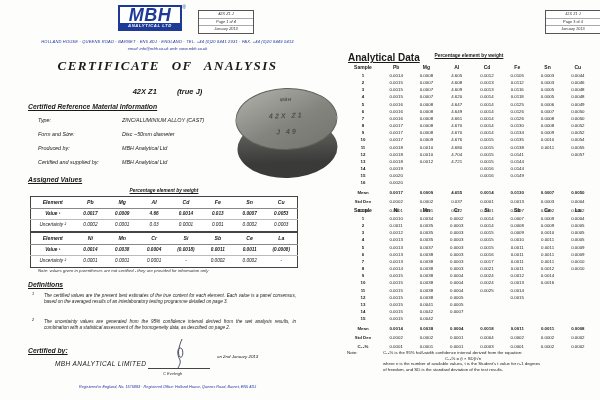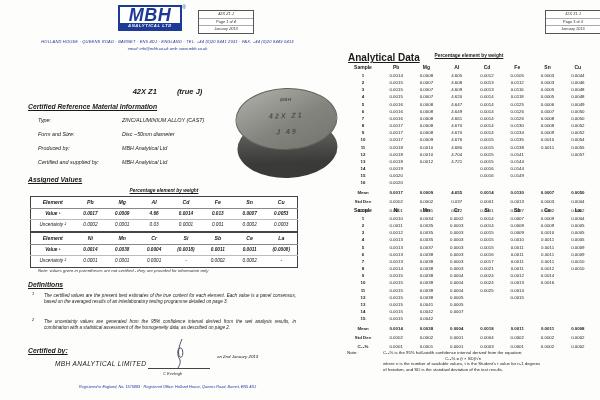--- a/index.html
+++ b/index.html
@@ -103,20 +103,21 @@
 
   <div class="stamp" id="left-stamp">
     <div>42X Z1 J</div>
     <div>Page 1 of 4</div>
     <div>January 2013</div>
   </div>
 
   <div class="address">HOLLAND HOUSE · QUEENS ROAD · BARNET · EN5 4DJ · ENGLAND · TEL. +44 (0)20 8441 2931 · FAX. +44 (0)20 8449 0413</div>
   <div class="contact">email: info@mbh.co.uk      web: www.mbh.co.uk</div>
 
+  <div class="cert-title">CERTIFICATE  OF  ANALYSIS</div>
 
   <div class="product-line">
     <span>42X Z1</span>
     <span>(true J)</span>
   </div>
 
   <div class="sec-heading" style="left:28px;top:103px;">Certified Reference Material Information</div>
 
   <div class="crm-row" style="top:117px;">
     <span class="lbl">Type:</span>

